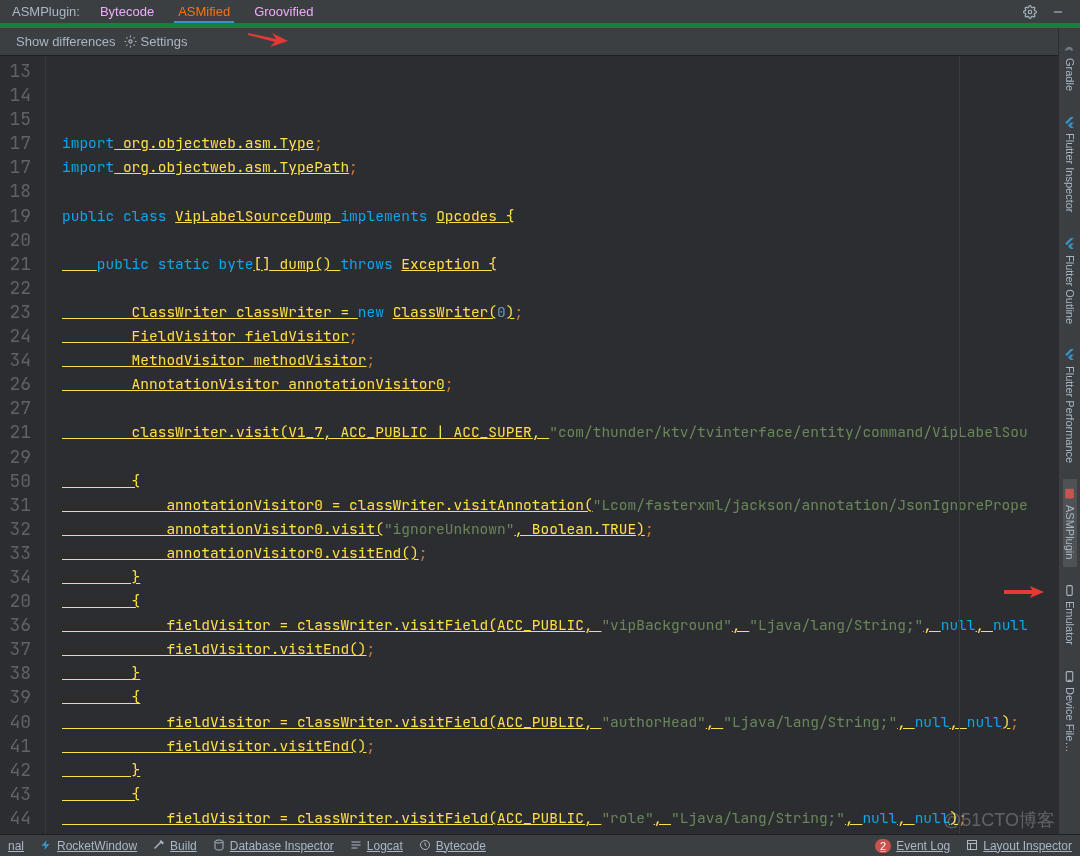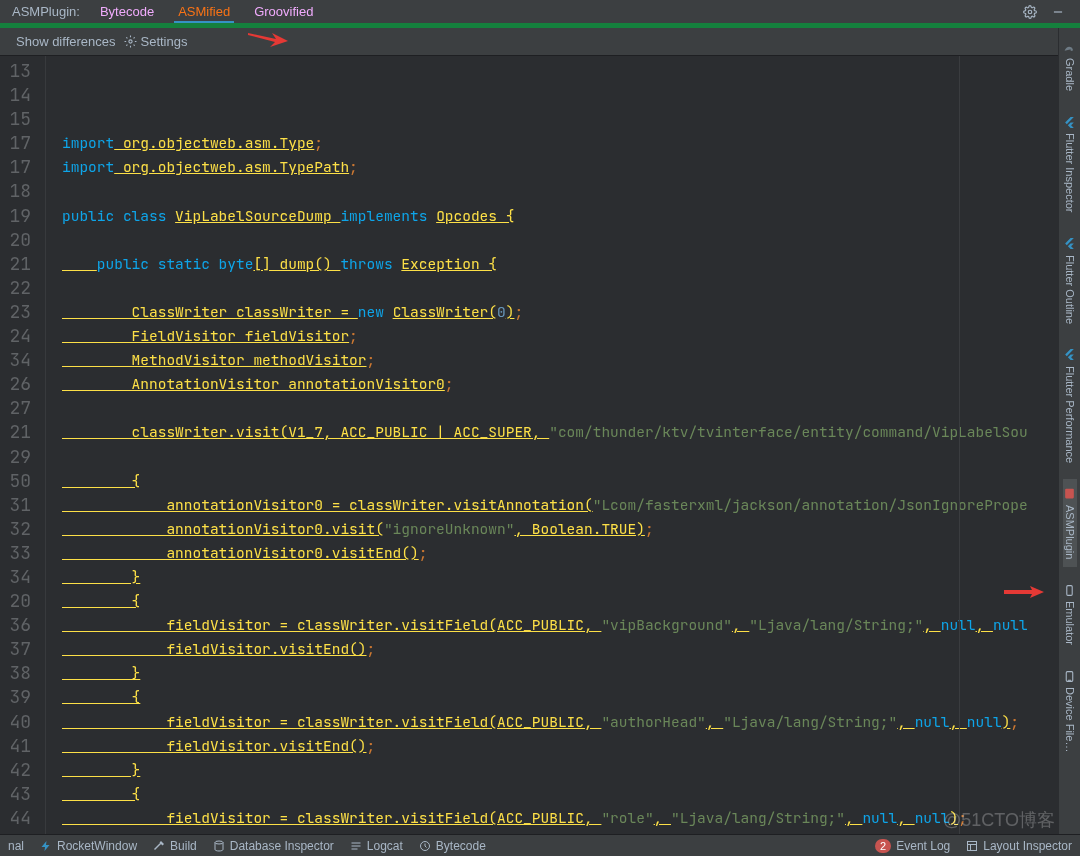--- a/index.html
+++ b/index.html
@@ -162,23 +162,23 @@
     border-top: 1px solid #1e1f22;
     display: flex;
     align-items: center;
     font-size: 12px;
     color: #a9b7c6;
     padding: 0 8px;
     gap: 16px;
   }
   .status-bar .item {
     display: flex;
-    align-items: center;
     gap: 5px;
     cursor: pointer;
+    text-decoration: underline;
   }
   .status-bar .spacer { flex: 1; }
   .badge {
     background: #c75450;
     color: #fff;
     border-radius: 8px;
     padding: 0 5px;
     font-size: 11px;
     line-height: 14px;
     height: 14px;

